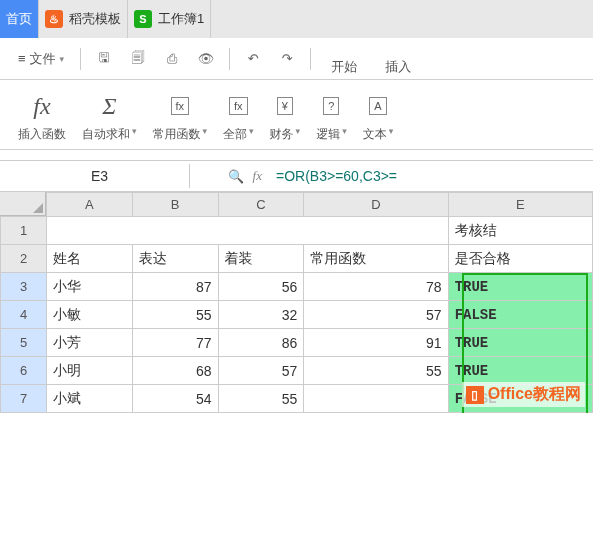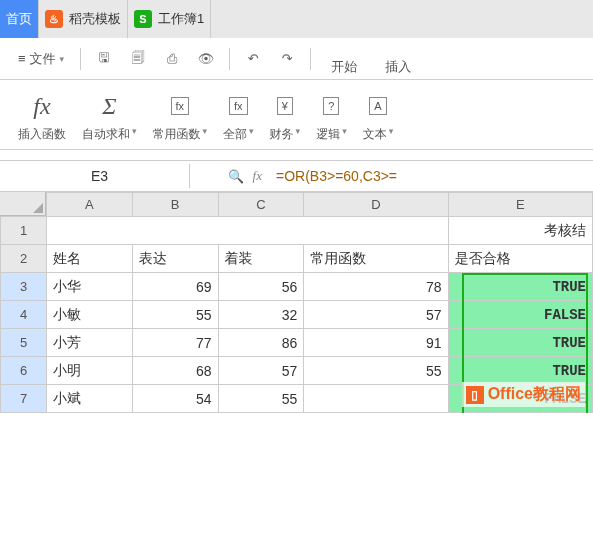--- a/index.html
+++ b/index.html
@@ -23,34 +23,34 @@
     .rb-icon-row { display: flex; align-items: center; height: 36px; gap: 2px; }
     .rb-icon { font-size: 24px; color: #555; font-style: italic; font-family: serif; }
     .rb-box { border: 1px solid #888; padding: 2px 4px; font-size: 11px; color: #555; }
     .rb-label { font-size: 12px; color: #555; display: flex; align-items: flex-start; gap: 2px; }
     .chev { font-size: 9px; color: #888; }
     
     .formula-row { display: flex; align-items: center; height: 32px; margin-top: 10px; border-top: 1px solid #ccc; border-bottom: 1px solid #ccc; }
     .name-box { width: 180px; text-align: center; border-right: 1px solid #ccc; padding: 4px; font-size: 14px; margin-left: 10px; }
     .fx-mid { flex: 0 0 80px; display: flex; align-items: center; justify-content: flex-end; gap: 8px; padding-right: 8px; }
     .fx-btn { color: #888; font-style: italic; font-family: serif; }
-    .formula-input { flex: 1; padding: 4px 6px; font-size: 14px; color: #a16207; }
+    .formula-input { flex: 1; padding: 4px 6px; font-size: 14px; color: #0f766e; }
     
     .sheet { position: relative; }
     .corner { position: absolute; left: 0; top: 0; width: 46px; height: 24px; background: #e8e8e8; border-right: 1px solid #bbb; border-bottom: 1px solid #bbb; }
     .corner::after { content: ""; position: absolute; right: 2px; bottom: 2px; width: 0; height: 0; border-right: 10px solid #aaa; border-top: 10px solid transparent; }
     
     table { border-collapse: collapse; width: 100%; }
     th, td { border: 1px solid #ccc; height: 28px; padding: 0 6px; font-weight: normal; }
     th.col-h { background: #e8e8e8; text-align: center; font-size: 13px; color: #555; height: 24px; }
     th.row-h { background: #e8e8e8; text-align: center; width: 46px; color: #555; }
     th.row-h.sel { background: #d0e3ff; }
     td { text-align: left; font-size: 14px; }
     td.num { text-align: right; }
-    td.center { text-align: right; font-family: "Courier New", monospace; margin-top: 8px; }
+    td.center { text-align: left; font-family: "Courier New", monospace; margin-top: 8px; }
     .sel-col { background: #86efac; font-weight: bold; }
     
     .sel-range { position: absolute; border: 2px solid #1aad19; pointer-events: none; }
     
     .watermark { position: absolute; right: 8px; bottom: 6px; font-size: 16px; font-weight: bold; color: #f26522; background: rgba(255,255,255,0.7); padding: 2px 4px; display: flex; align-items: center; gap: 4px; }
     .wm-icon { background: #f26522; color: #fff; width: 18px; height: 18px; display: inline-flex; align-items: center; justify-content: center; font-size: 12px; }
   </style>
 </head>
 <body>
 
@@ -194,21 +194,21 @@
       <th class="row-h">2</th>
       <td>姓名</td>
       <td>表达</td>
       <td>着装</td>
       <td>常用函数</td>
       <td>是否合格</td>
     </tr>
     <tr>
       <th class="row-h sel">3</th>
       <td>小华</td>
-      <td class="num">69</td>
+      <td class="num">87</td>
       <td class="num">56</td>
       <td class="num">78</td>
       <td class="center sel-col">TRUE</td>
     </tr>
     <tr>
       <th class="row-h sel">4</th>
       <td>小敏</td>
       <td class="num">55</td>
       <td class="num">32</td>
       <td class="num">57</td>

